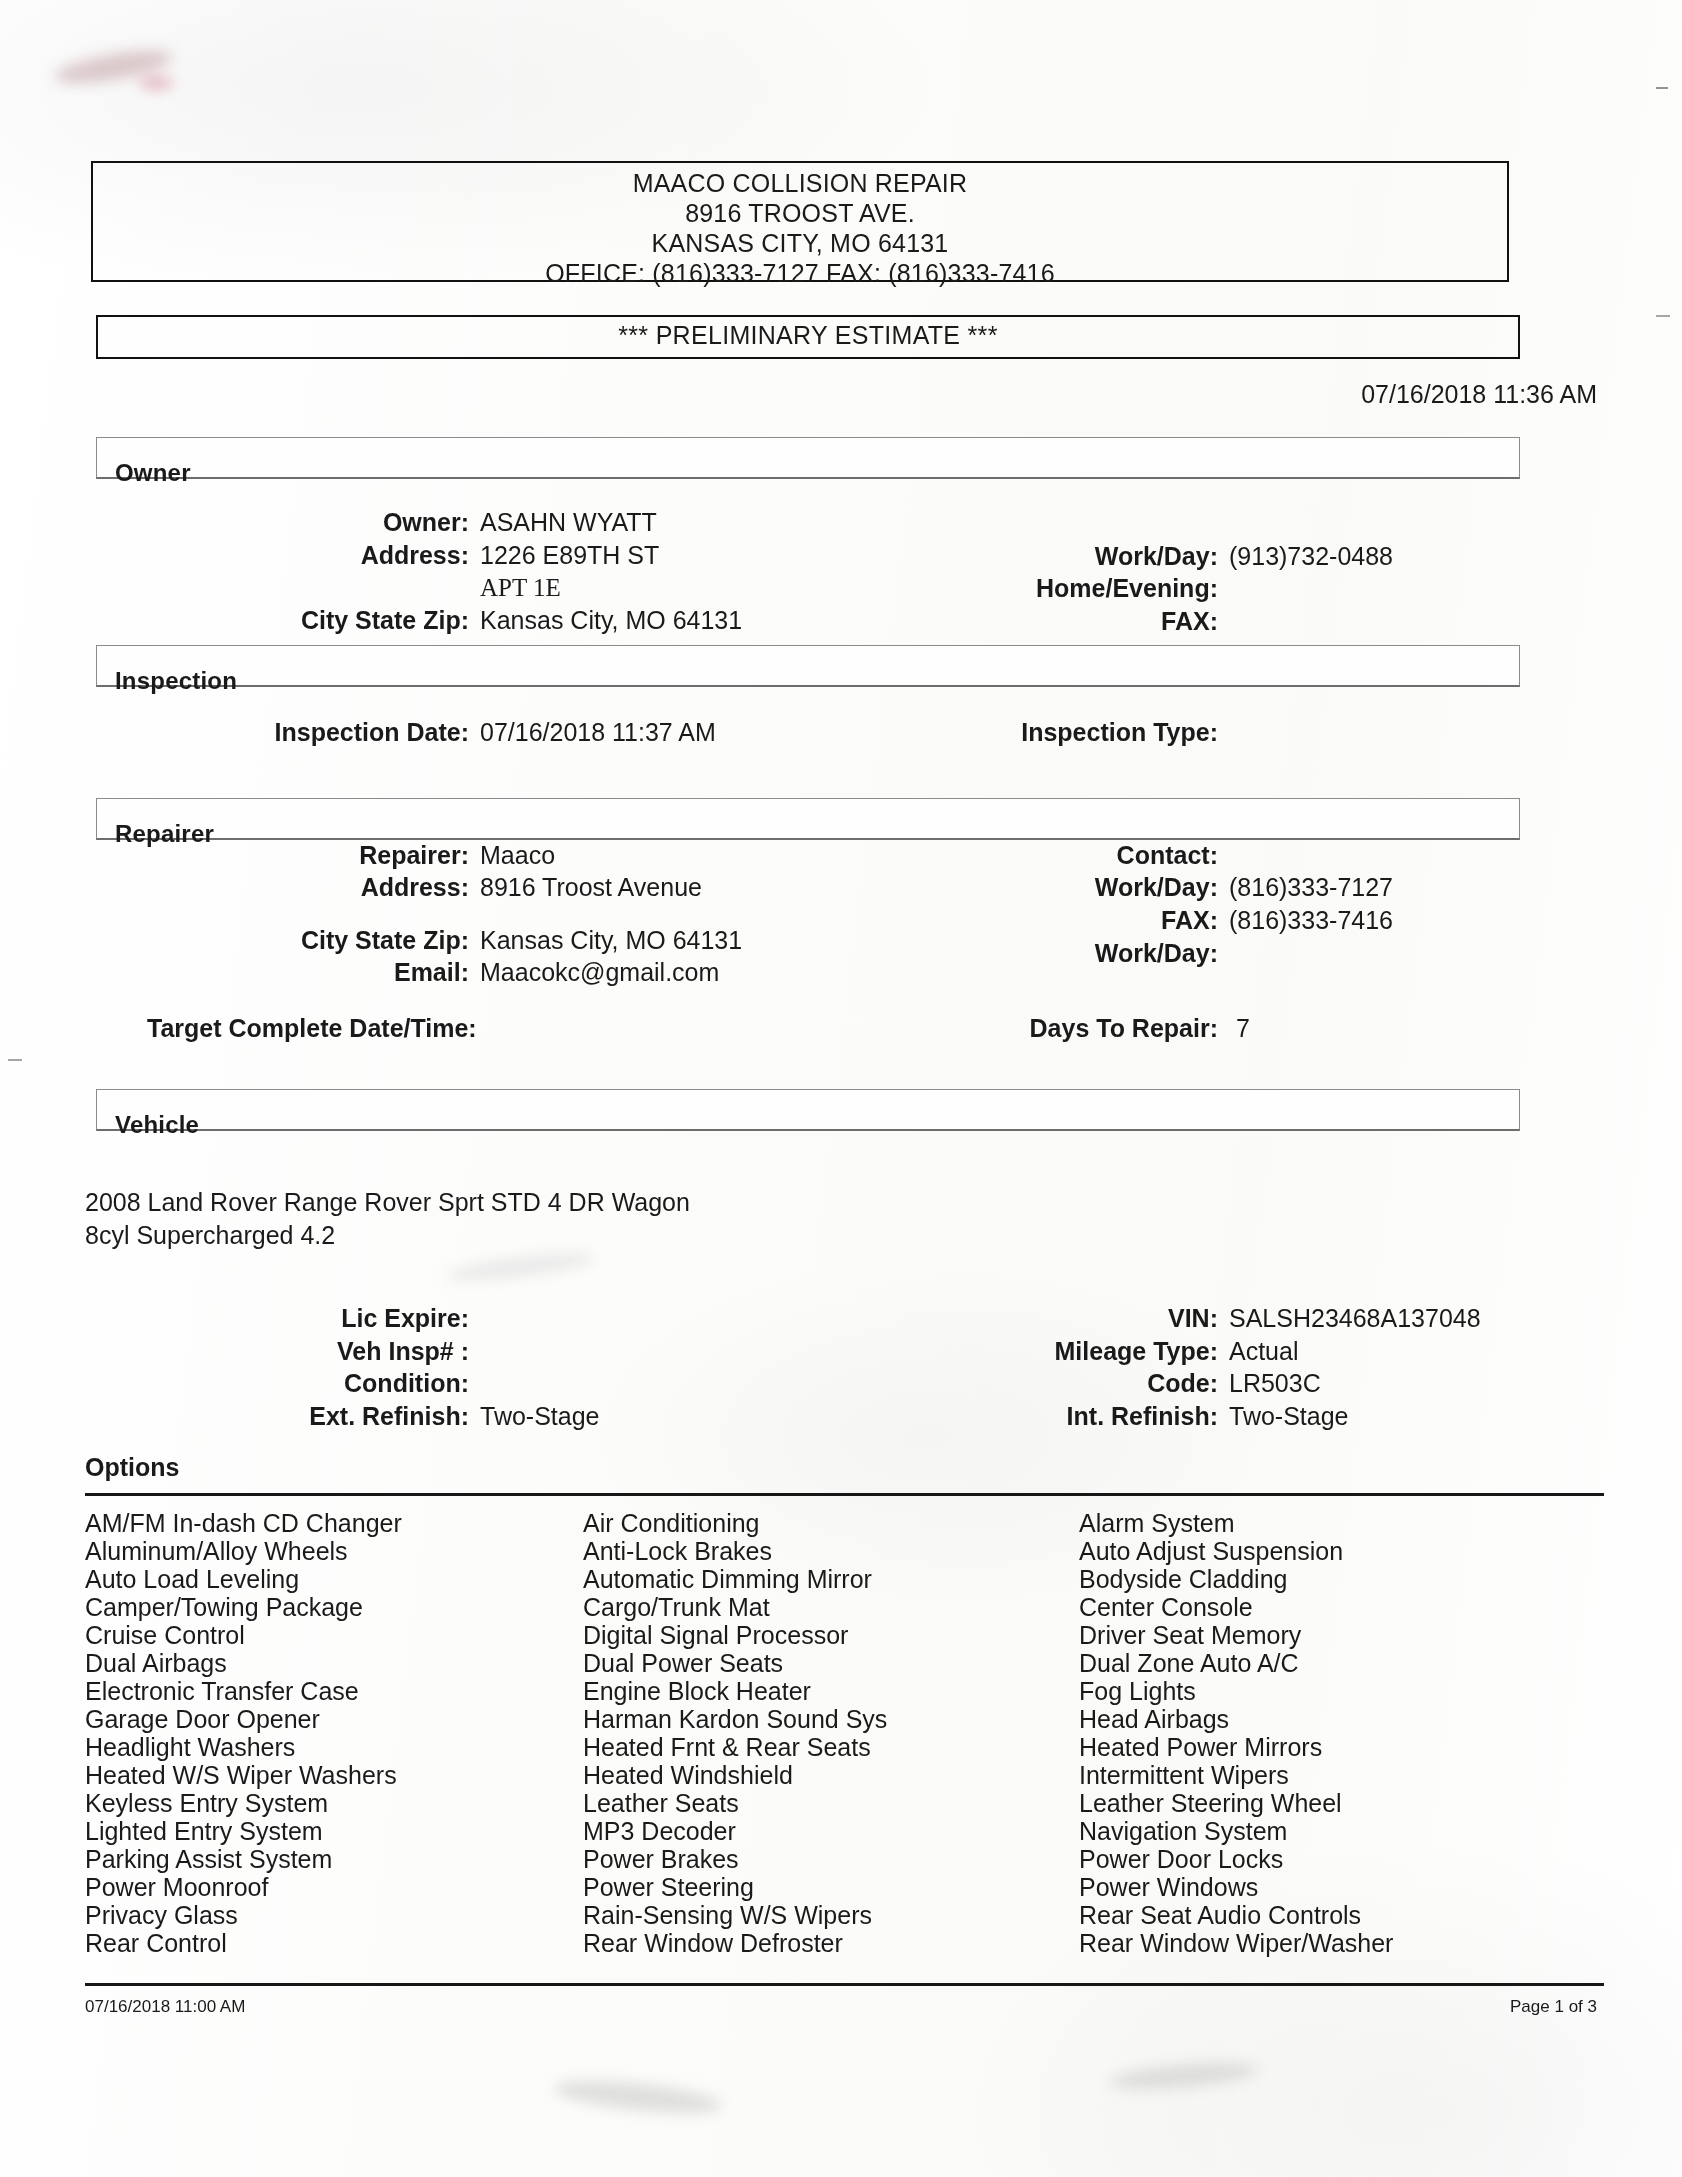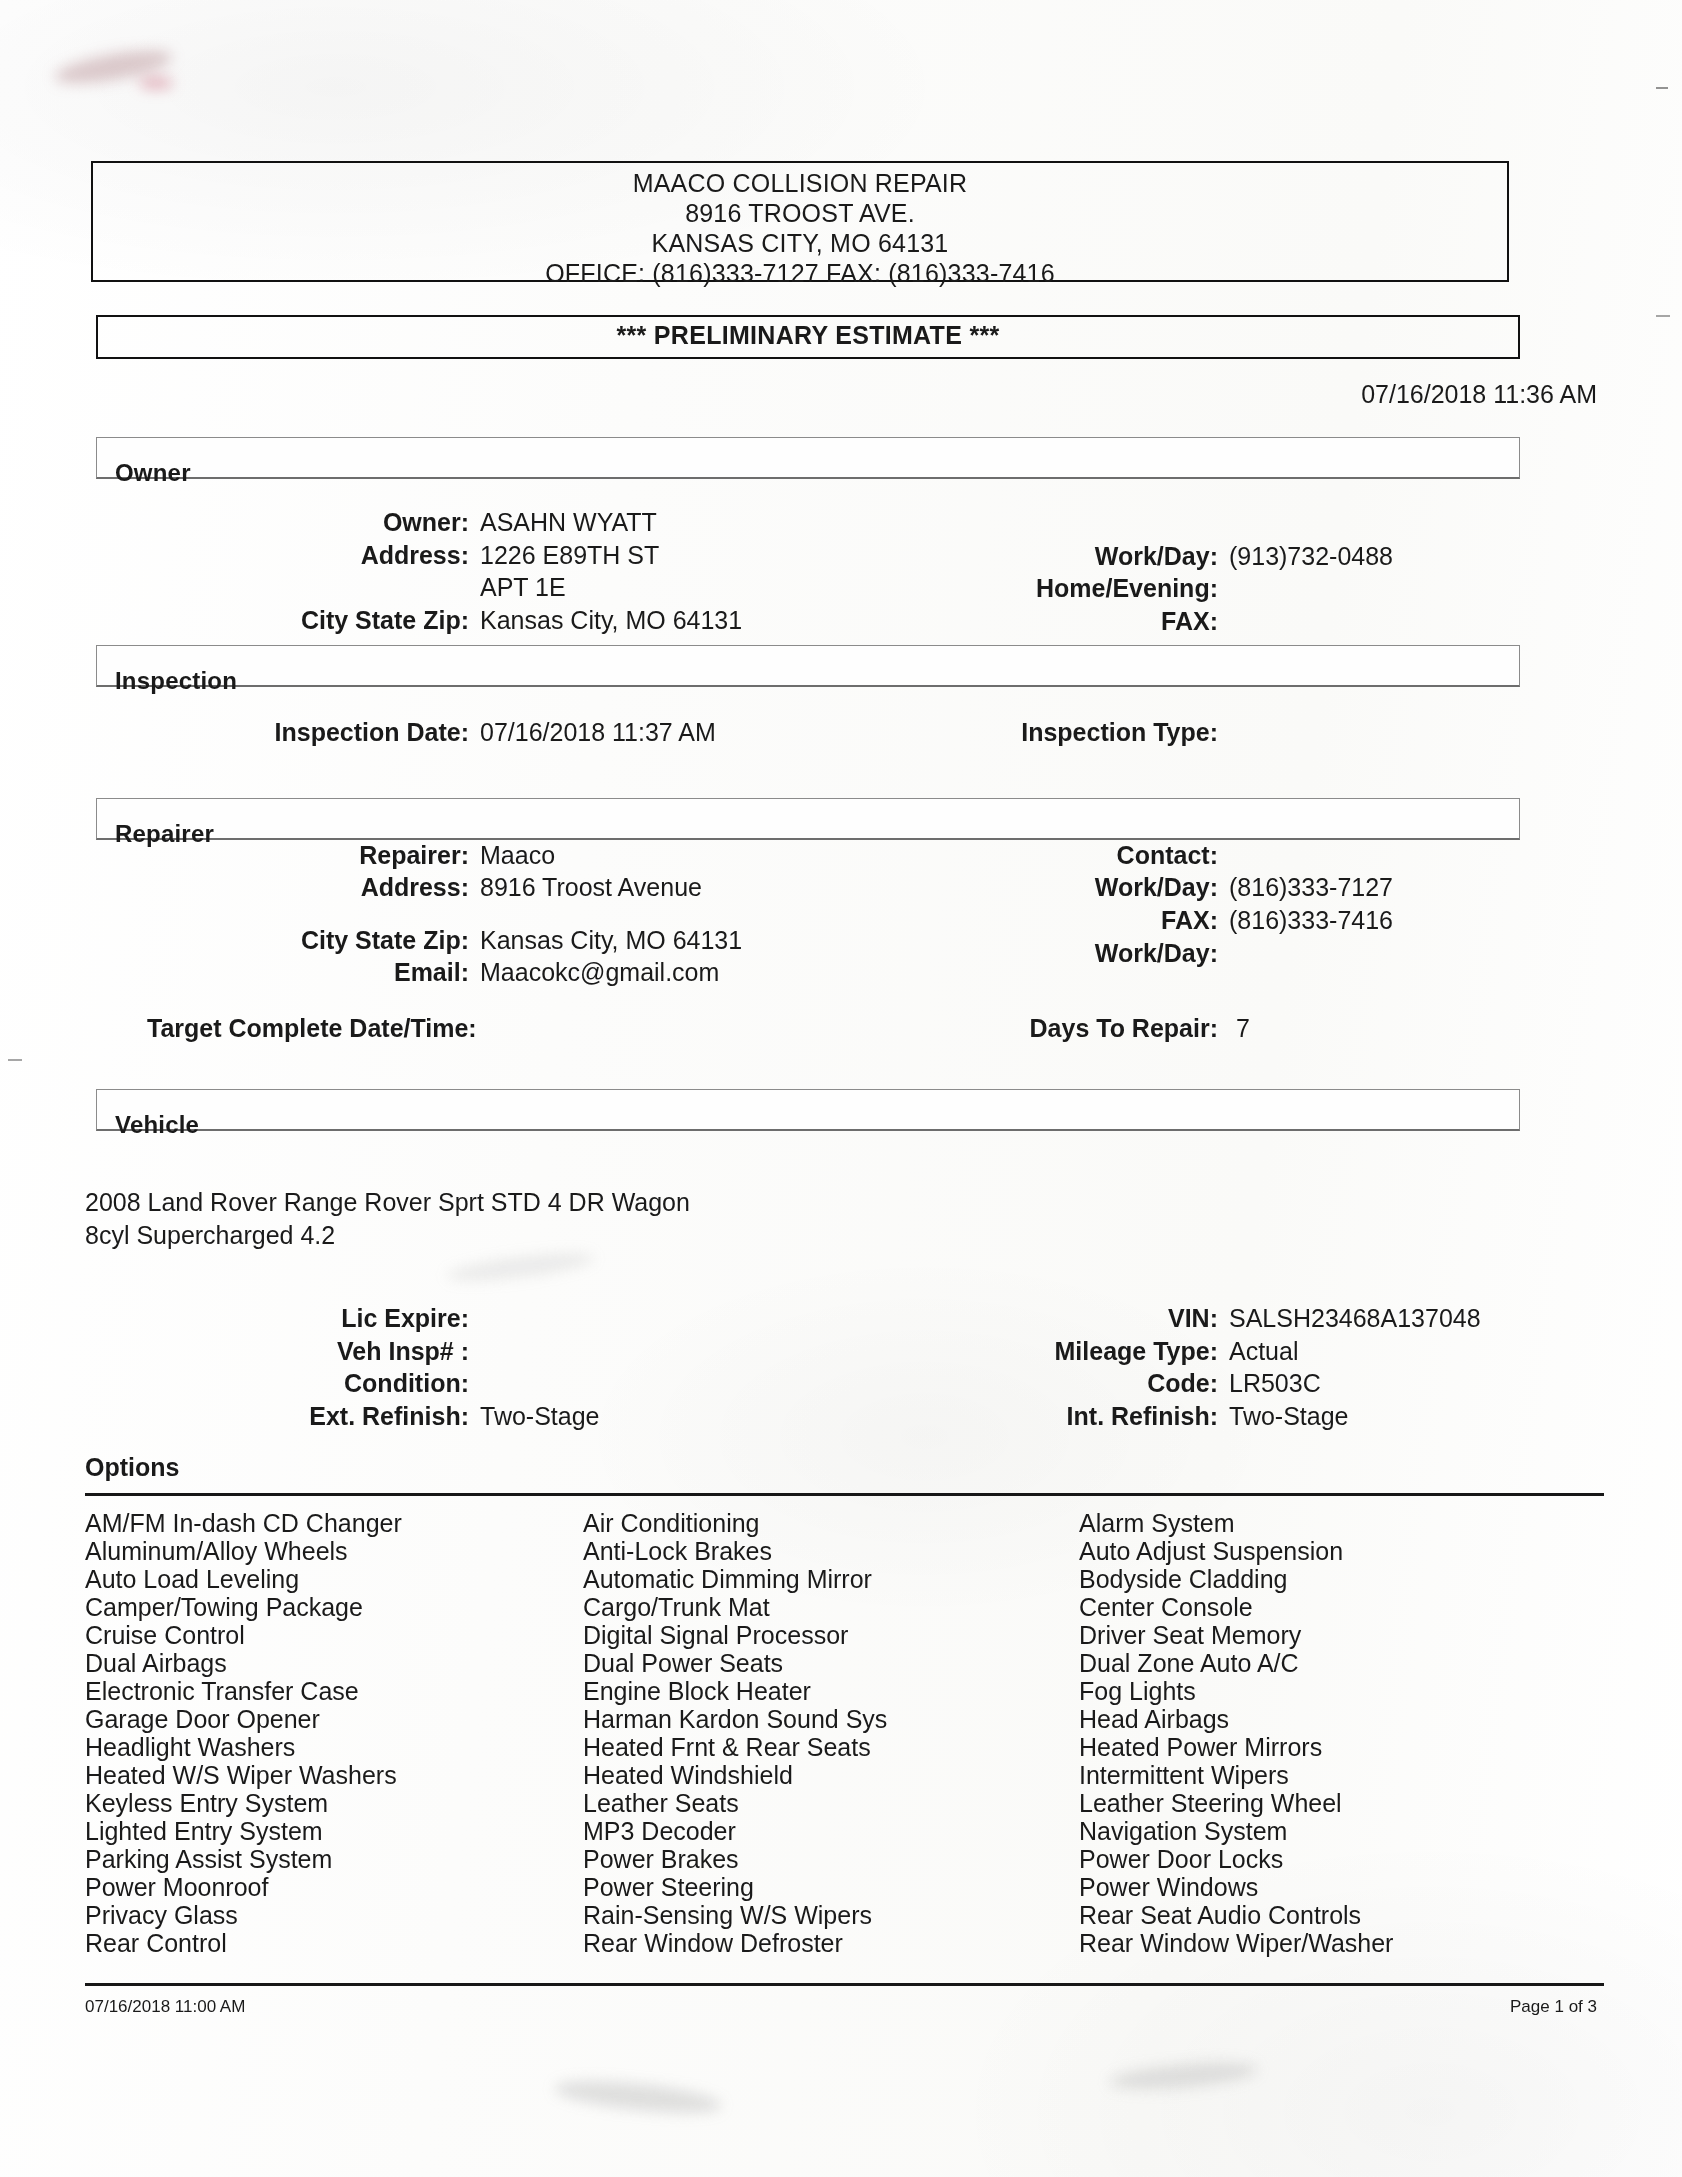--- a/index.html
+++ b/index.html
@@ -72,21 +72,21 @@
     border: 2px solid #111;
     box-sizing: border-box;
   }
   .estimate-title {
     position: absolute;
     left: 96px;
     top: 321px;
     width: 1424px;
     text-align: center;
     font-size: 25px;
-    font-weight: bold;
+    font-weight: normal;
     letter-spacing: 0.3px;
   }
 
   .top-date {
     position: absolute;
     right: 85px;
     top: 380px;
     font-size: 25px;
     text-align: center;
   }
@@ -308,21 +308,21 @@
         <div>Rear Window Wiper/Washer</div>
       </div>
 
     <div class="options-rule-bottom"></div>
 
     <div class="footer-left">07/16/2018 11:00 AM</div>
     <div class="footer-right">Page 1 of 3</div>
 
   <div class="lv" style="left: 236px; top: 507px;"><span class="lab" style="width: 233px;">Owner:</span><span class="val" style="width: 554px; padding-left: 11px;">ASAHN WYATT</span></div>
       <div class="lv" style="left: 236px; top: 540px;"><span class="lab" style="width: 233px;">Address:</span><span class="val" style="width: 554px; padding-left: 11px;">1226 E89TH ST</span></div>
-      <div class="lv" style="left: 236px; top: 572px;"><span class="lab" style="width: 233px;"></span><span class="val" style="width: 554px; padding-left: 11px;">APT 1E</span></div>
+      <div class="lv" style="left: 236px; top: 572px;"><span class="lab" style="width: 233px;"></span><span class="val" style="width: 554px; padding-left: 11px; font-family: Liberation Serif, serif;">APT 1E</span></div>
       <div class="lv" style="left: 236px; top: 605px;"><span class="lab" style="width: 233px;">City State Zip:</span><span class="val" style="width: 554px; padding-left: 11px;">Kansas City, MO 64131</span></div>
       <div class="lv" style="left: 990px; top: 541px;"><span class="lab" style="width: 228px;">Work/Day:</span><span class="val" style="width: 396px; padding-left: 11px;">(913)732-0488</span></div>
       <div class="lv" style="left: 990px; top: 573px;"><span class="lab" style="width: 228px;">Home/Evening:</span><span class="val" style="width: 396px; padding-left: 11px;"></span></div>
       <div class="lv" style="left: 990px; top: 606px;"><span class="lab" style="width: 228px;">FAX:</span><span class="val" style="width: 396px; padding-left: 11px;"></span></div>
       <div class="lv" style="left: 236px; top: 717px;"><span class="lab" style="width: 233px;">Inspection Date:</span><span class="val" style="width: 554px; padding-left: 11px;">07/16/2018 11:37 AM</span></div>
       <div class="lv" style="left: 990px; top: 717px;"><span class="lab" style="width: 228px;">Inspection Type:</span><span class="val" style="width: 396px; padding-left: 11px;"></span></div>
       <div class="lv" style="left: 236px; top: 840px;"><span class="lab" style="width: 233px;">Repairer:</span><span class="val" style="width: 554px; padding-left: 11px;">Maaco</span></div>
       <div class="lv" style="left: 236px; top: 872px;"><span class="lab" style="width: 233px;">Address:</span><span class="val" style="width: 554px; padding-left: 11px;">8916 Troost Avenue</span></div>
       <div class="lv" style="left: 236px; top: 925px;"><span class="lab" style="width: 233px;">City State Zip:</span><span class="val" style="width: 554px; padding-left: 11px;">Kansas City, MO 64131</span></div>
       <div class="lv" style="left: 236px; top: 957px;"><span class="lab" style="width: 233px;">Email:</span><span class="val" style="width: 554px; padding-left: 11px;">Maacokc@gmail.com</span></div>

